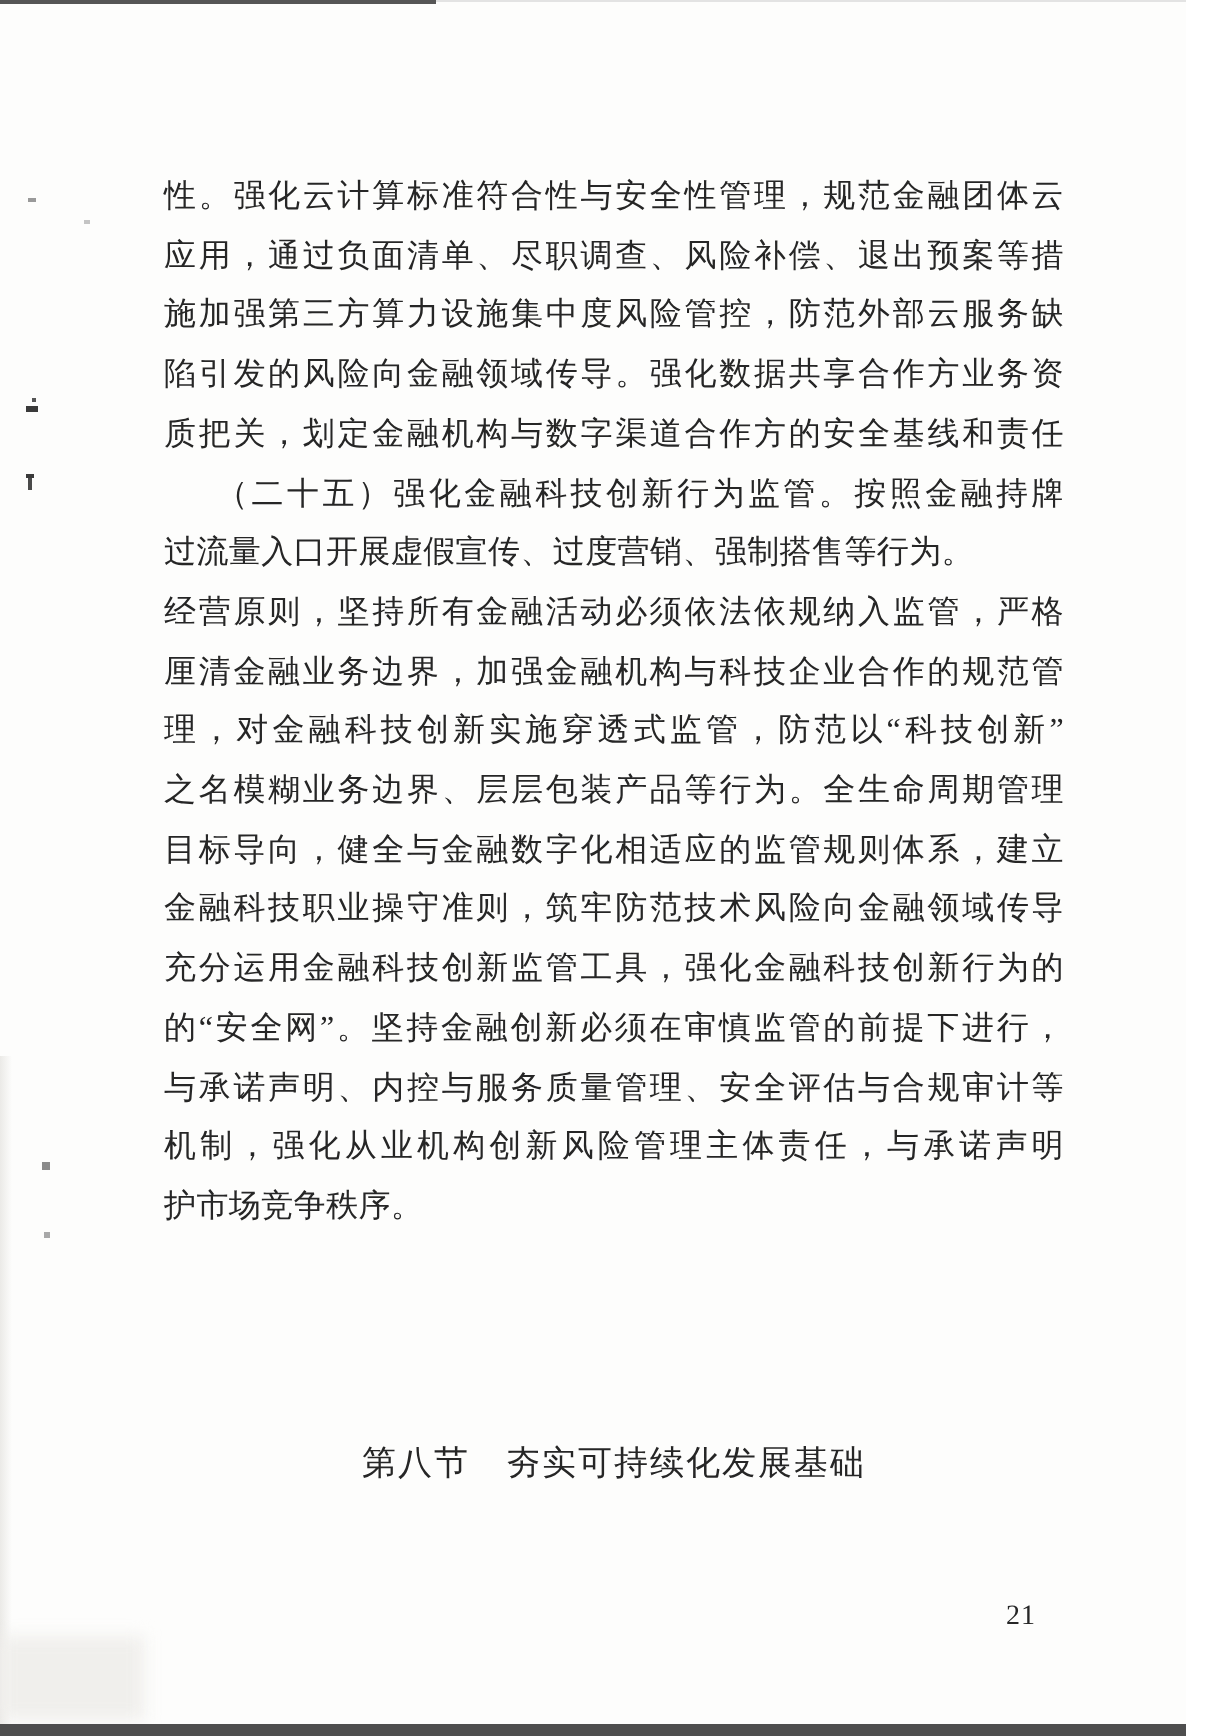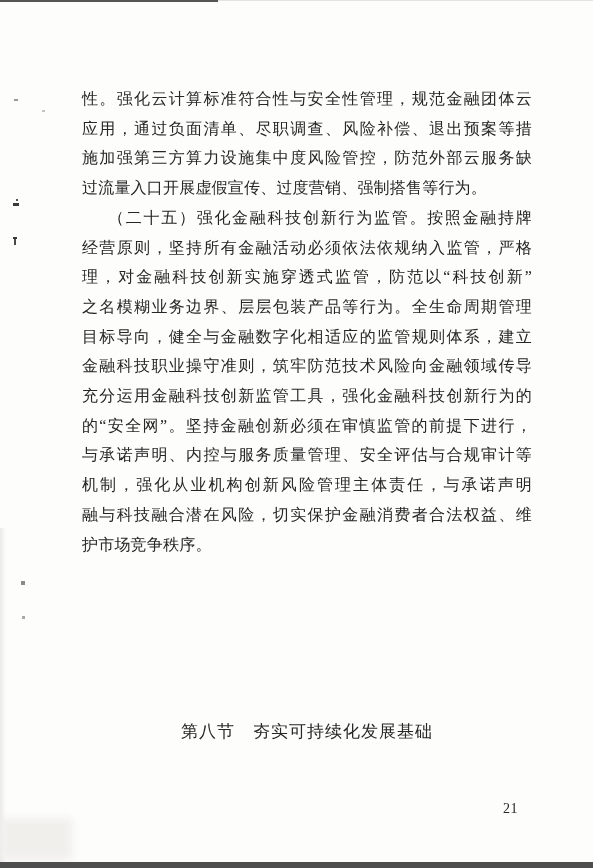--- a/index.html
+++ b/index.html
@@ -124,32 +124,34 @@
   <div class="speck speck-3b"></div>
   <div class="speck speck-4a"></div>
   <div class="speck speck-4b"></div>
   <div class="speck speck-5"></div>
   <div class="speck speck-6"></div>
 
   <div class="body-text">
       <div class="line justify">性。强化云计算标准符合性与安全性管理，规范金融团体云</div>
       <div class="line justify">应用，通过负面清单、尽职调查、风险补偿、退出预案等措</div>
       <div class="line justify">施加强第三方算力设施集中度风险管控，防范外部云服务缺</div>
+      <div class="line justify">陷引发的风险向金融领域传导。强化数据共享合作方业务资</div>
+      <div class="line justify">质把关，划定金融机构与数字渠道合作方的安全基线和责任</div>
+      <div class="line indent-justify">（二十五）强化金融科技创新行为监管。按照金融持牌</div>
       <div class="line plain">过流量入口开展虚假宣传、过度营销、强制搭售等行为。</div>
-      <div class="line indent-justify">（二十五）强化金融科技创新行为监管。按照金融持牌</div>
       <div class="line justify">经营原则，坚持所有金融活动必须依法依规纳入监管，严格</div>
+      <div class="line justify">厘清金融业务边界，加强金融机构与科技企业合作的规范管</div>
       <div class="line justify">理，对金融科技创新实施穿透式监管，防范以“科技创新”</div>
       <div class="line justify">之名模糊业务边界、层层包装产品等行为。全生命周期管理</div>
       <div class="line justify">目标导向，健全与金融数字化相适应的监管规则体系，建立</div>
       <div class="line justify">金融科技职业操守准则，筑牢防范技术风险向金融领域传导</div>
       <div class="line justify">充分运用金融科技创新监管工具，强化金融科技创新行为的</div>
       <div class="line justify">的“安全网”。坚持金融创新必须在审慎监管的前提下进行，</div>
       <div class="line justify">与承诺声明、内控与服务质量管理、安全评估与合规审计等</div>
       <div class="line justify">机制，强化从业机构创新风险管理主体责任，与承诺声明</div>
-      <div class="line justify">融与科技融合潜在风险，切实保护金融消费者合法权益、维</div>
       <div class="line plain">护市场竞争秩序。</div>
     </div>
 
   <div class="section-heading">第八节　夯实可持续化发展基础</div>
 
   <div class="page-number">21</div>
 
 </div>
 
 </body></html>

